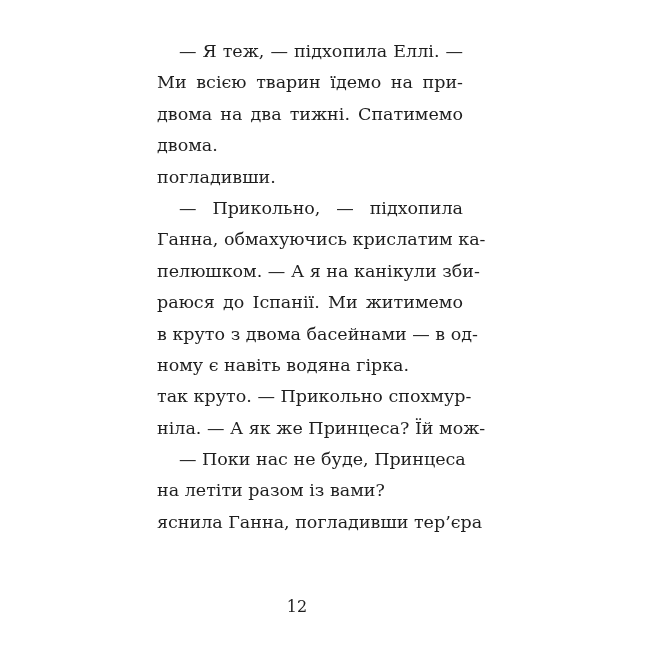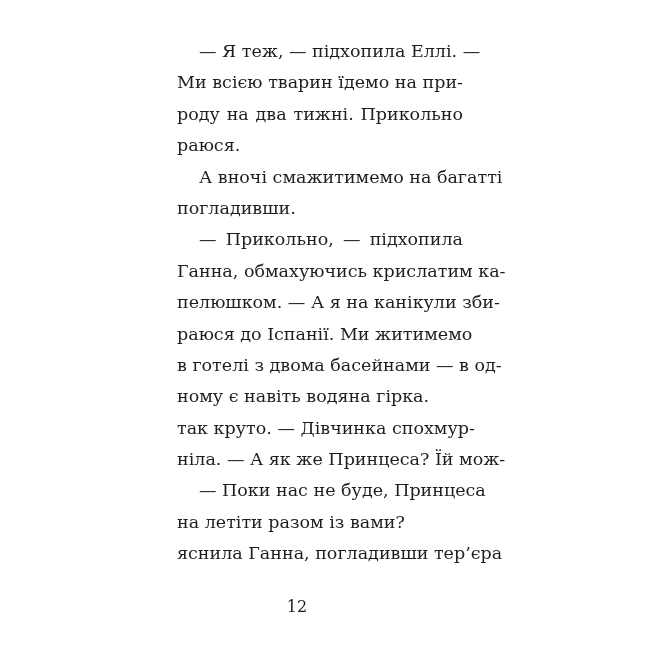--- a/index.html
+++ b/index.html
@@ -10,48 +10,47 @@
   }
   .text-block {
     position: absolute; left: 157px; top: 36px; width: 306px;
     font-family: "DejaVu Serif", serif;
     font-size: 17.5px;
     color: #1e1e1e;
     line-height: 31.4px;
   }
   .line {
     display: block; white-space: nowrap; height: 31.4px;
-    text-align: justify; text-align-last: justify; margin-left: 20px;
+    text-align: justify; text-align-last: justify;
   }
   .line.indent { padding-left: 22px; }
   .line.last { text-align-last: left; }
   .page-number {
     position: absolute; left: 0; width: 594px; top: 597px;
     text-align: center;
     font-family: "DejaVu Serif", serif;
     font-size: 16px; color: #1e1e1e;
   }
 </style>
 </head>
 <body>
 
 <div class="page">
   <div class="text-block">
     <span class="line indent">— Я теж, — підхопила Еллі. —</span>
     <span class="line">Ми всією тварин їдемо на при-</span>
-    <span class="line">роду на два тижні. Прикольно</span>
-    <span class="line last">раюся.</span>
-    <span class="line indent">А вночі смажитимемо на багатті</span>
+    <span class="line">двома на два тижні. Спатимемо</span>
+    <span class="line last">двома.</span>
     <span class="line last">погладивши.</span>
     <span class="line indent">— Прикольно, — підхопила</span>
     <span class="line">Ганна, обмахуючись крислатим ка-</span>
     <span class="line">пелюшком. — А я на канікули зби-</span>
     <span class="line">раюся до Іспанії. Ми житимемо</span>
-    <span class="line">в готелі з двома басейнами — в од-</span>
+    <span class="line">в круто з двома басейнами — в од-</span>
     <span class="line last">ному є навіть водяна гірка.</span>
-    <span class="line">так круто. — Дівчинка спохмур-</span>
+    <span class="line">так круто. — Прикольно спохмур-</span>
     <span class="line">ніла. — А як же Принцеса? Їй мож-</span>
     <span class="line indent">— Поки нас не буде, Принцеса</span>
     <span class="line last">на летіти разом із вами?</span>
     <span class="line">яснила Ганна, погладивши тер’єра</span>
   </div>
   <div class="page-number">12</div>
 </div>
 
 </body></html>

